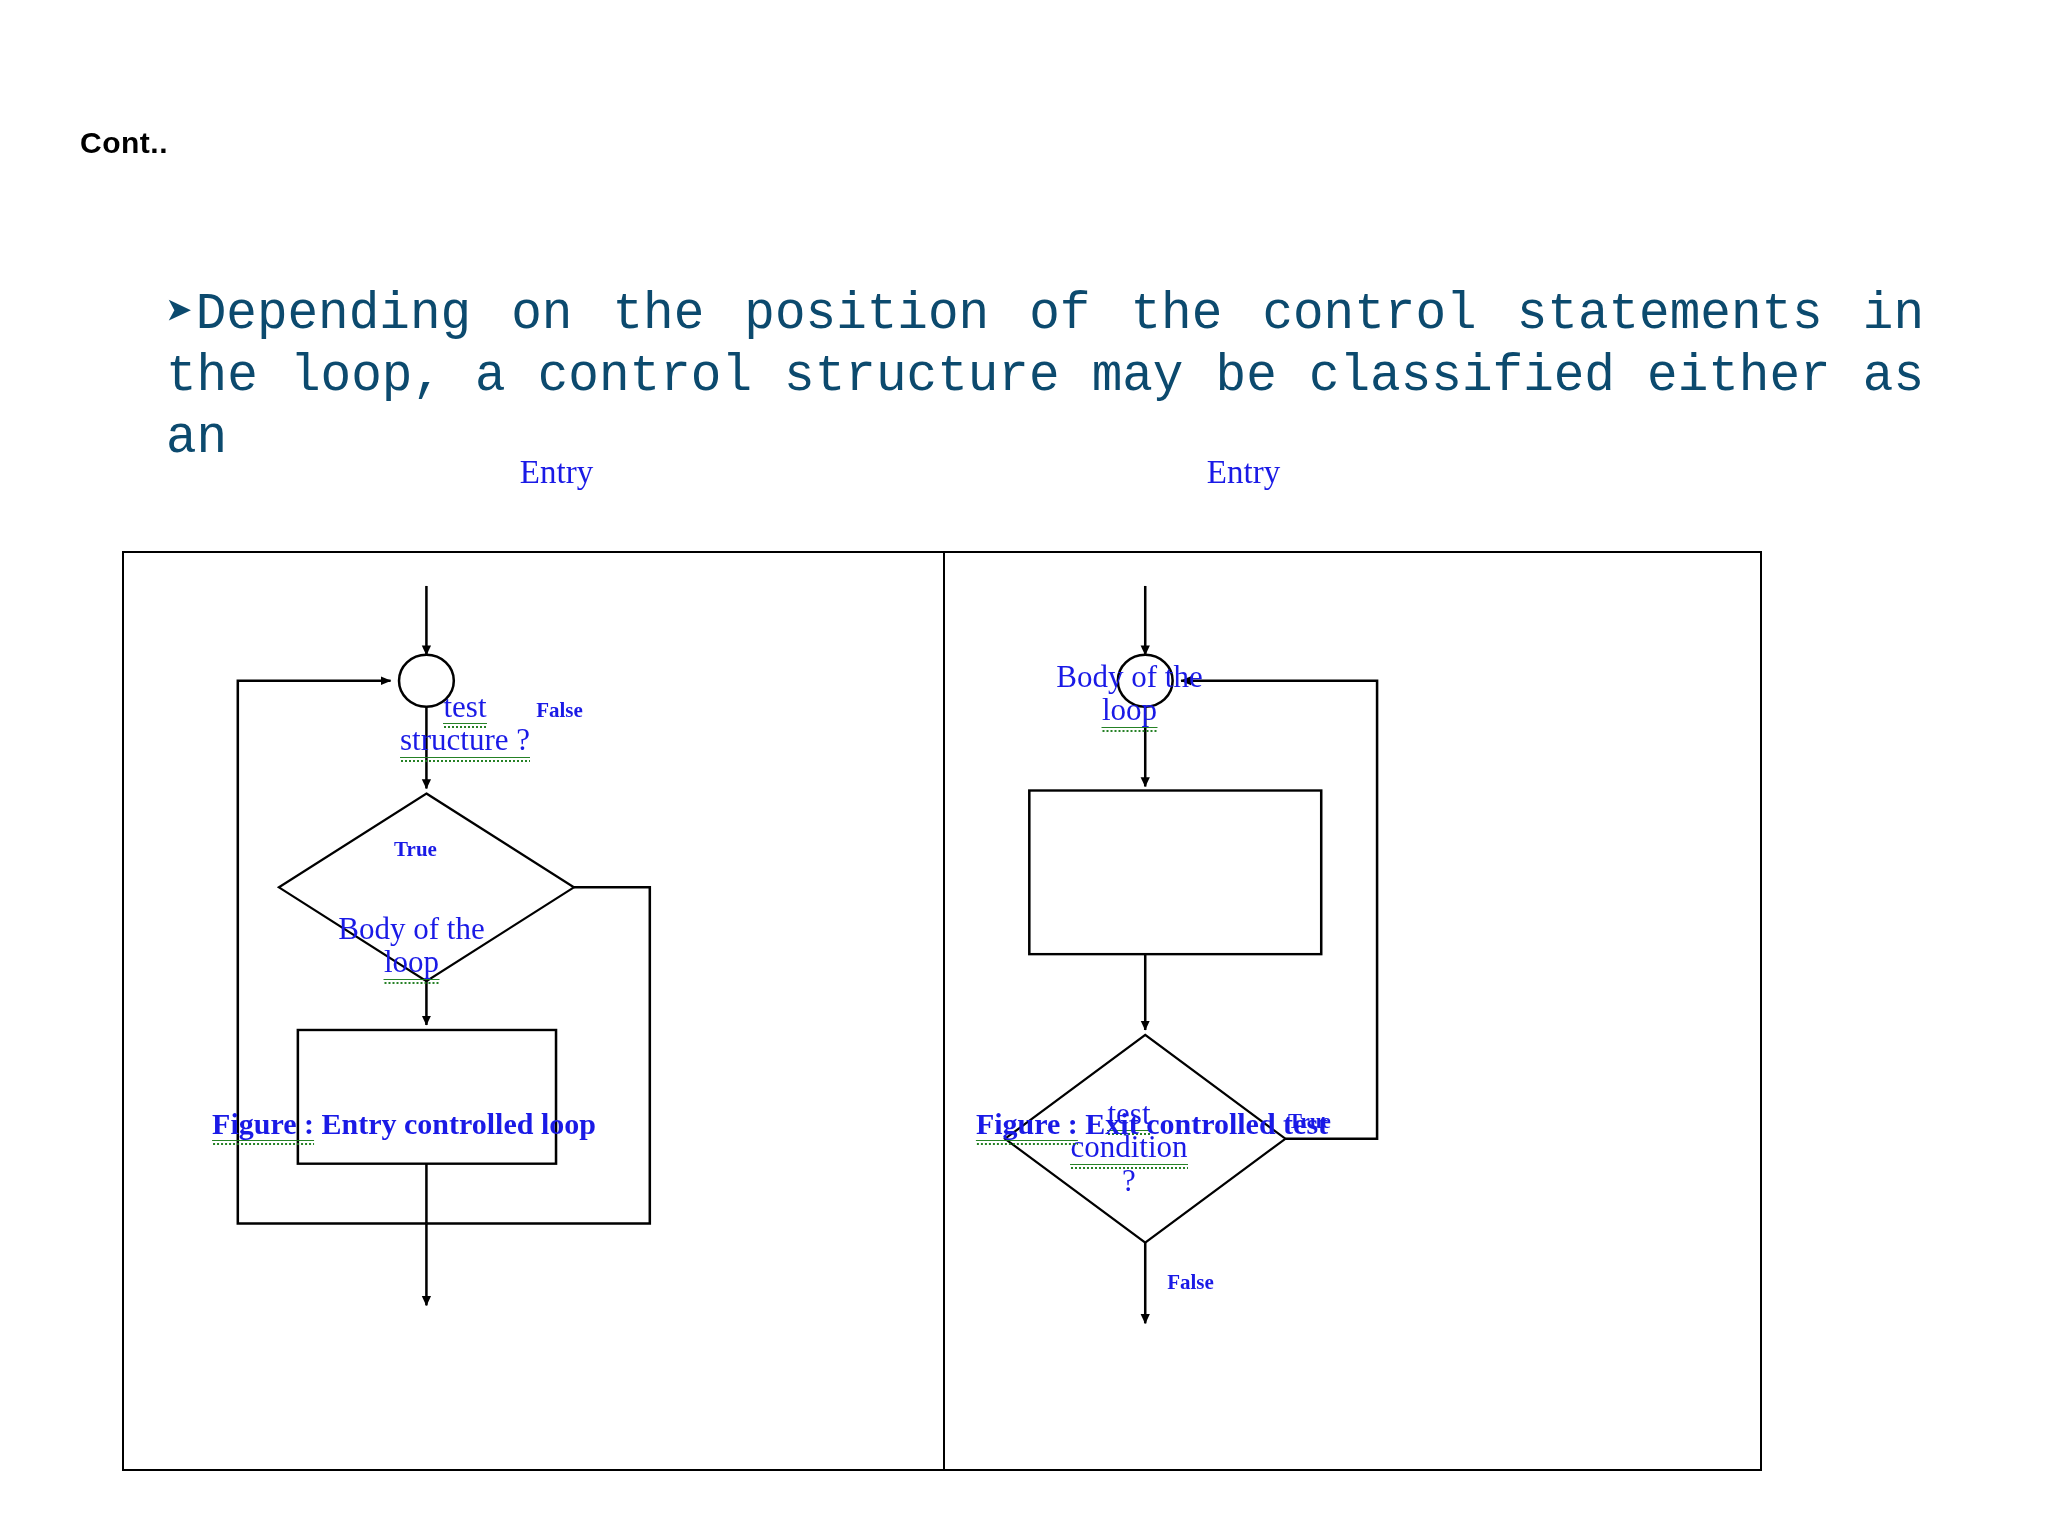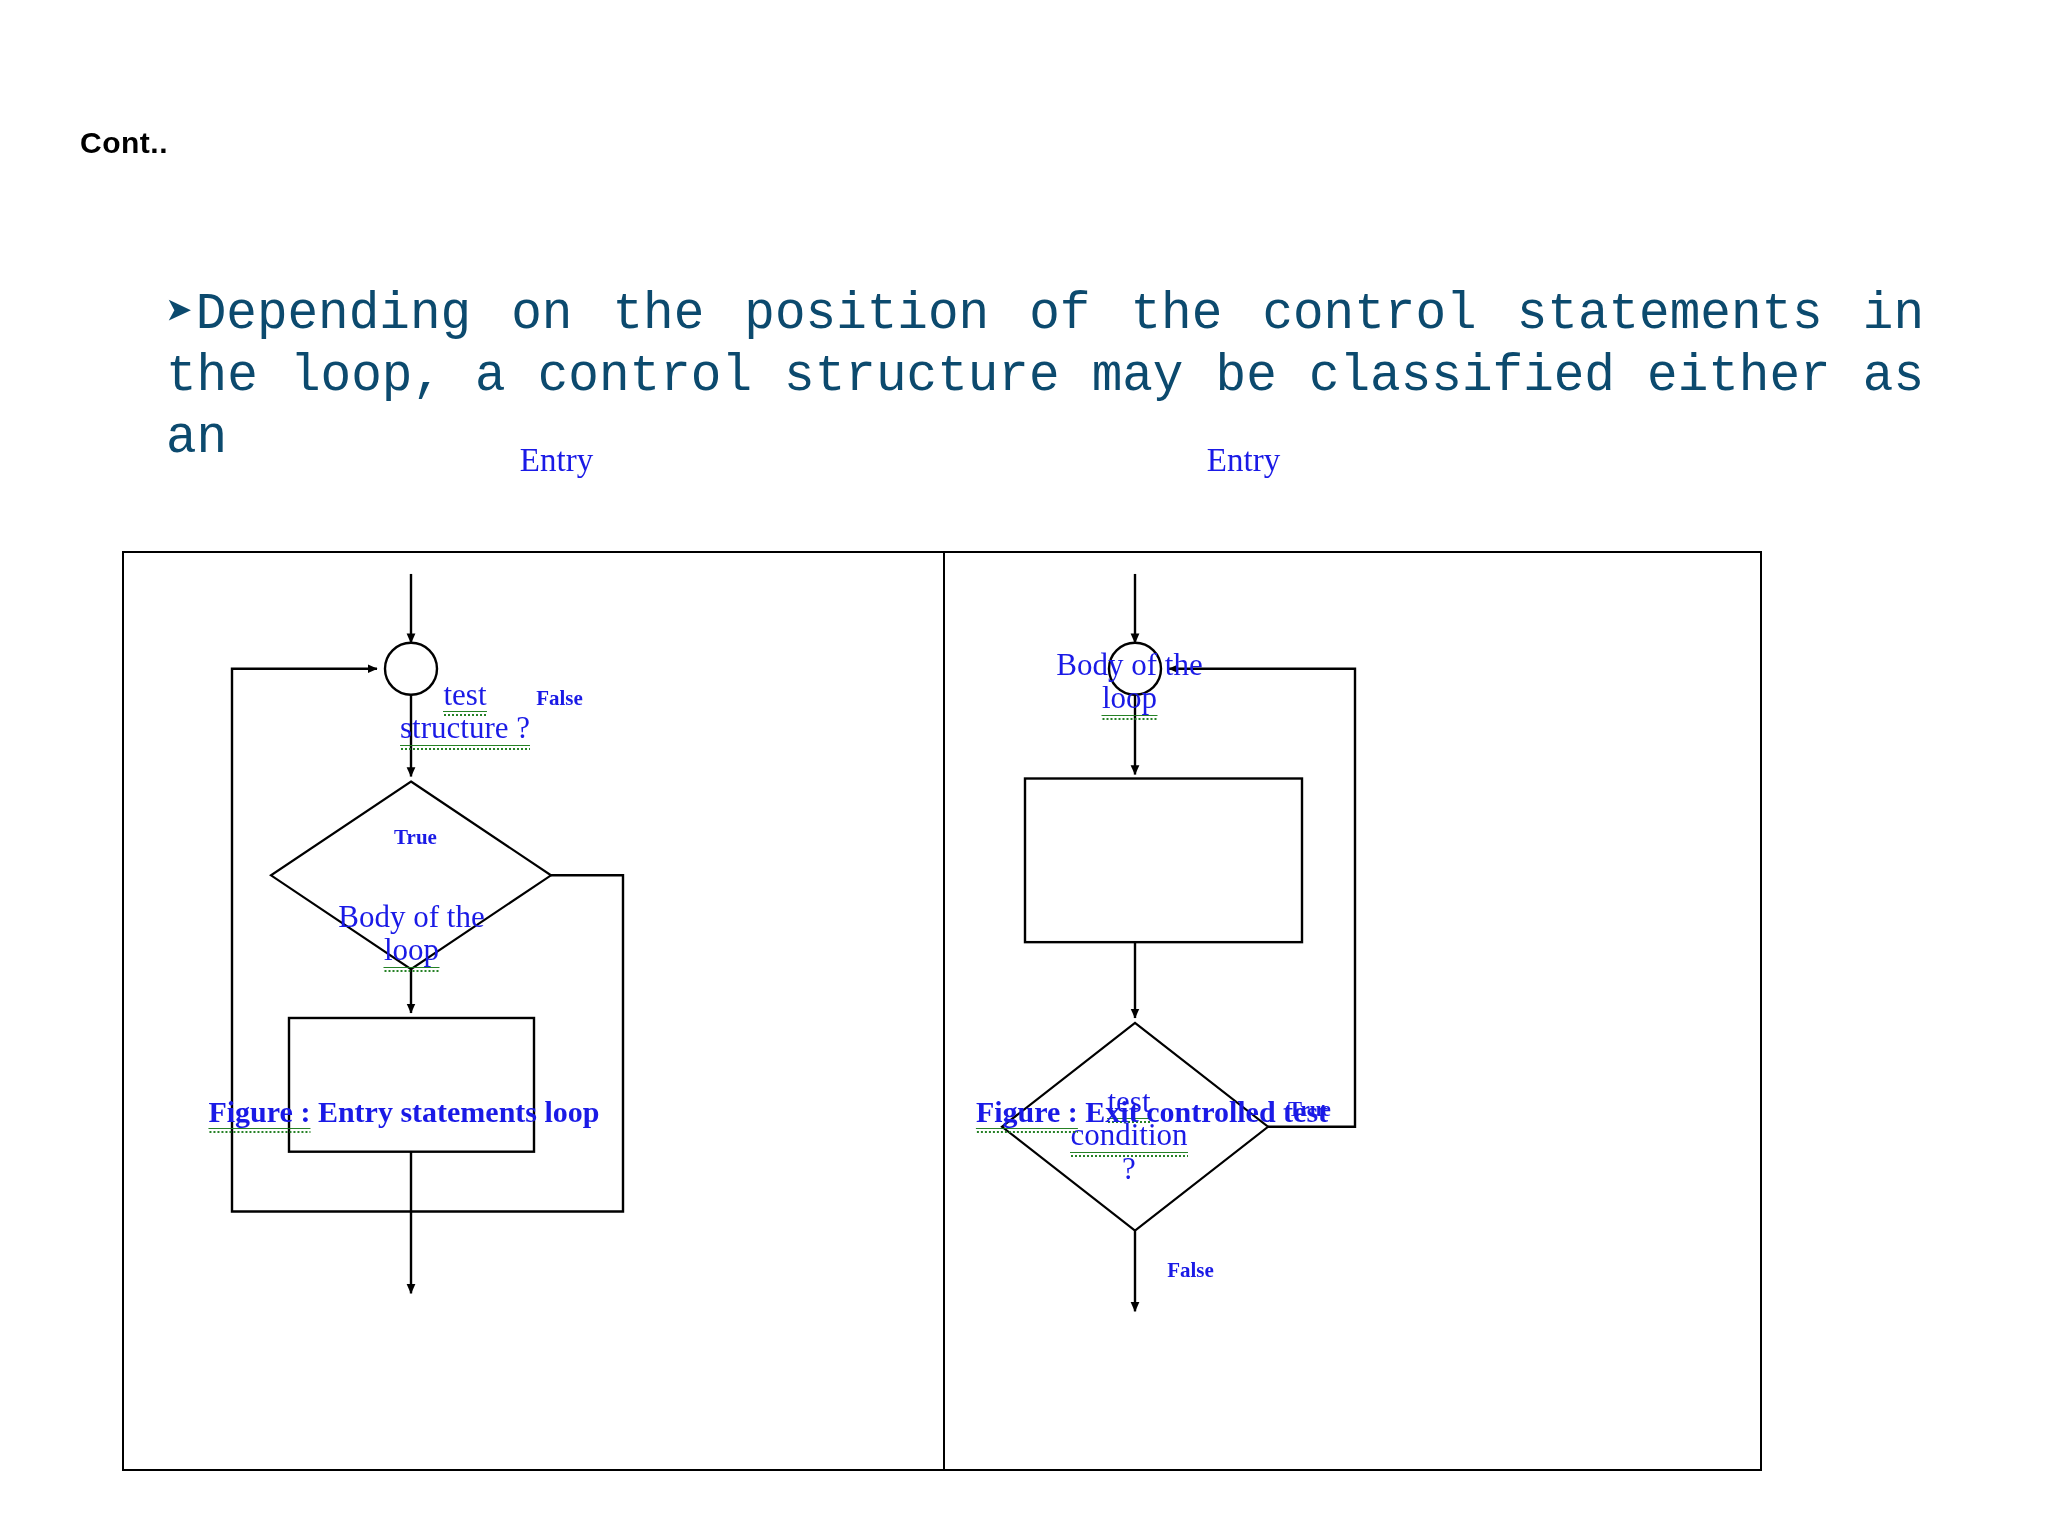--- a/index.html
+++ b/index.html
@@ -76,22 +76,23 @@
   #figure-divider {
     position: absolute;
     left: 819px;
     top: 0;
     width: 2px;
     height: 100%;
     background: #000000;
   }
   .panel {
     position: absolute;
-    top: 0;
+    top: 12px;
     height: 100%;
+    padding-left: 44px;
   }
   #panel-left  { left: 0;     width: 819px; }
   #panel-right { left: 821px; width: 817px; }
 
   .panel-svg {
     position: absolute;
     left: 0;
     top: 0;
     width: 100%;
     height: 100%;
@@ -195,21 +196,21 @@
     <div class="fc-label fc-bool" style="left: 435.5px; top: 134px; transform: translateX(-50%);">False</div>
 
     <div class="fc-label fc-bool" style="left: 291.5px; top: 273px; transform: translateX(-50%);">True</div>
 
     <div class="fc-label fc-node" style="left: 287.5px; top: 347px; width: 205px; transform: translateX(-50%);">
       <span>Body of the</span><br>
       <span class="squig squig-wave">loop</span>
     </div>
 
     <div class="fc-label fc-caption" style="left: 280px; top: 543px; transform: translateX(-50%);">
-      <span class="squig squig-wave">Figure :</span><span id="cap-left-rest"> Entry statements loop</span>
+      <span class="squig squig-wave">Figure :</span><span id="cap-left-rest"> Entry controlled loop</span>
     </div>
   </div>
 
   <div class="panel" id="panel-right">
 
     <svg class="panel-svg" viewBox="0 0 817 918" preserveAspectRatio="none">
       <defs>
         <marker id="ahR" markerWidth="11" markerHeight="11" refX="9.4" refY="5" orient="auto" markerUnits="userSpaceOnUse">
           <path d="M0,0.6 L10,5 L0,9.4 z" fill="#000"></path>
         </marker>

